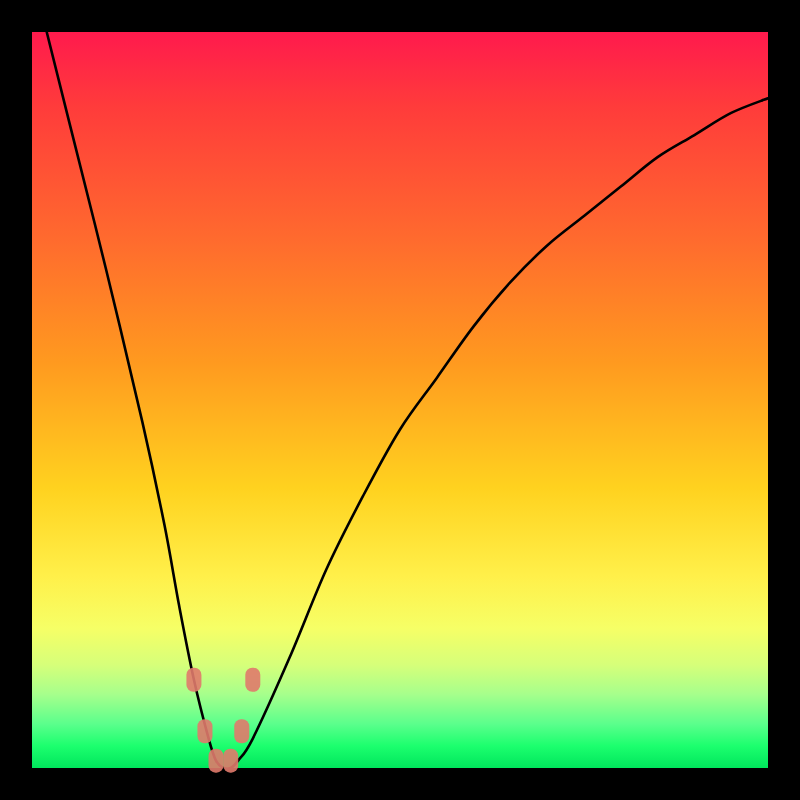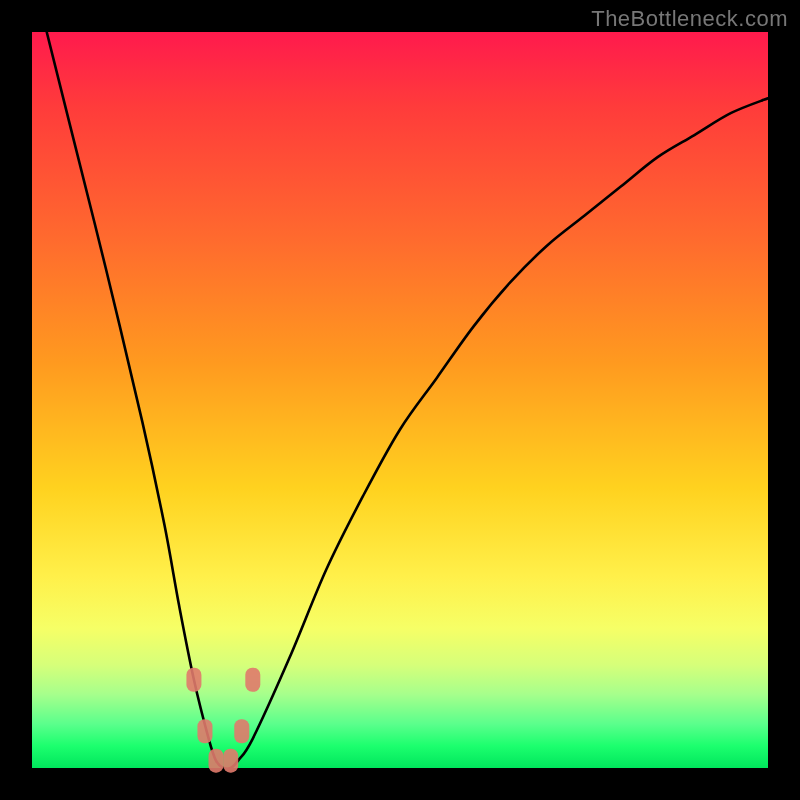--- a/index.html
+++ b/index.html
@@ -59,21 +59,20 @@
   }
   .marker {
     fill: #e07a6b;
     opacity: 0.9;
   }
 </style>
 </head>
 <body>
 
 <div class="stage">
-  <div class="watermark">TheBottleneck.com</div>
 
   <div class="plot-area">
     <svg class="curve" viewBox="0 0 736 736" preserveAspectRatio="none">
       <path id="curve-path" fill="none" stroke="#000" stroke-width="2.6" stroke-linecap="round" stroke-linejoin="round" d="M 14.72 0.00 C 18.40 14.72, 26.99 49.07, 36.80 88.32 C 46.61 127.57, 61.33 185.23, 73.60 235.52 C 85.87 285.81, 100.59 347.15, 110.40 390.08 C 120.21 433.01, 126.35 462.45, 132.48 493.12 C 138.61 523.79, 142.29 548.32, 147.20 574.08 C 152.11 599.84, 157.01 625.60, 161.92 647.68 C 166.83 669.76, 172.96 693.07, 176.64 706.56 C 180.32 720.05, 181.55 723.73, 184.00 728.64 C 186.45 733.55, 188.91 734.77, 191.36 736.00 C 193.81 737.23, 196.27 737.23, 198.72 736.00 C 201.17 734.77, 202.40 733.55, 206.08 728.64 C 209.76 723.73, 212.21 723.73, 220.80 706.56 C 229.39 689.39, 245.33 653.81, 257.60 625.60 C 269.87 597.39, 282.13 564.27, 294.40 537.28 C 306.67 510.29, 318.93 486.99, 331.20 463.68 C 343.47 440.37, 355.73 417.07, 368.00 397.44 C 380.27 377.81, 392.53 363.09, 404.80 345.92 C 417.07 328.75, 429.33 310.35, 441.60 294.40 C 453.87 278.45, 466.13 263.73, 478.40 250.24 C 490.67 236.75, 502.93 224.48, 515.20 213.44 C 527.47 202.40, 539.73 193.81, 552.00 184.00 C 564.27 174.19, 576.53 164.37, 588.80 154.56 C 601.07 144.75, 613.33 133.71, 625.60 125.12 C 637.87 116.53, 650.13 110.40, 662.40 103.04 C 674.67 95.68, 686.93 87.09, 699.20 80.96 C 711.47 74.83, 729.87 68.69, 736.00 66.24"></path>
       <g id="markers">
           <rect x="154.42" y="635.68" width="15" height="24" rx="7" ry="7" class="marker"></rect>
           <rect x="165.46" y="687.20" width="15" height="24" rx="7" ry="7" class="marker"></rect>
           <rect x="176.50" y="716.64" width="15" height="24" rx="7" ry="7" class="marker"></rect>
           <rect x="191.22" y="716.64" width="15" height="24" rx="7" ry="7" class="marker"></rect>
           <rect x="202.26" y="687.20" width="15" height="24" rx="7" ry="7" class="marker"></rect>

